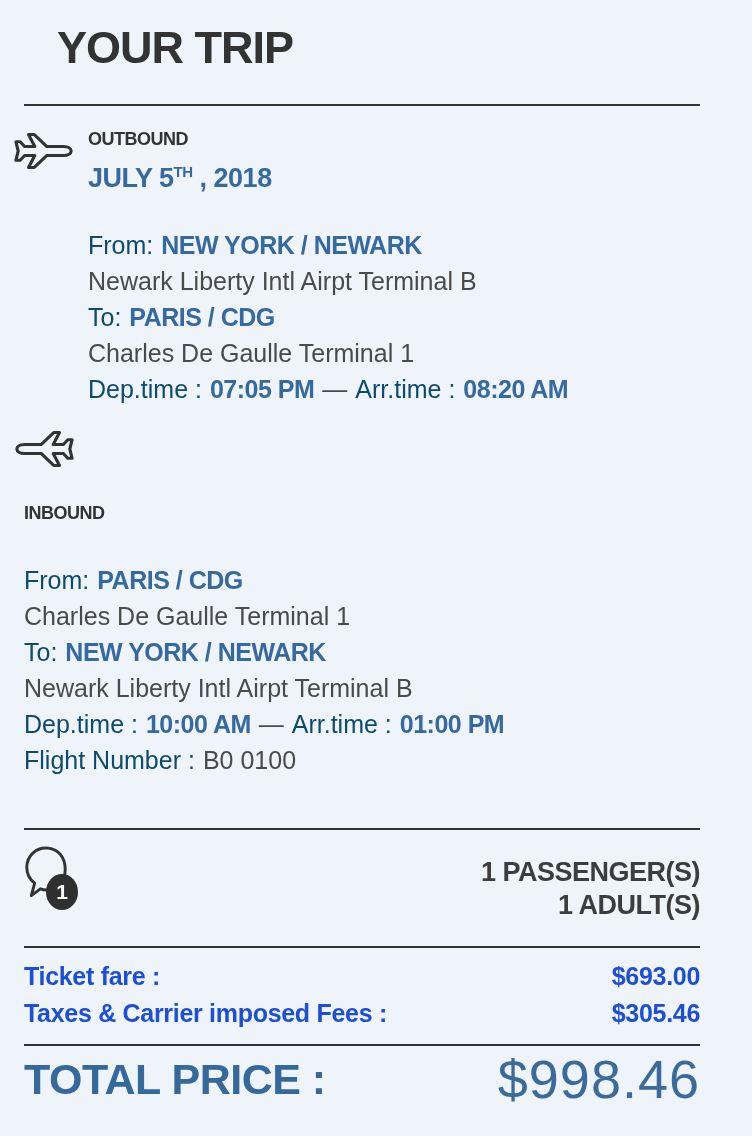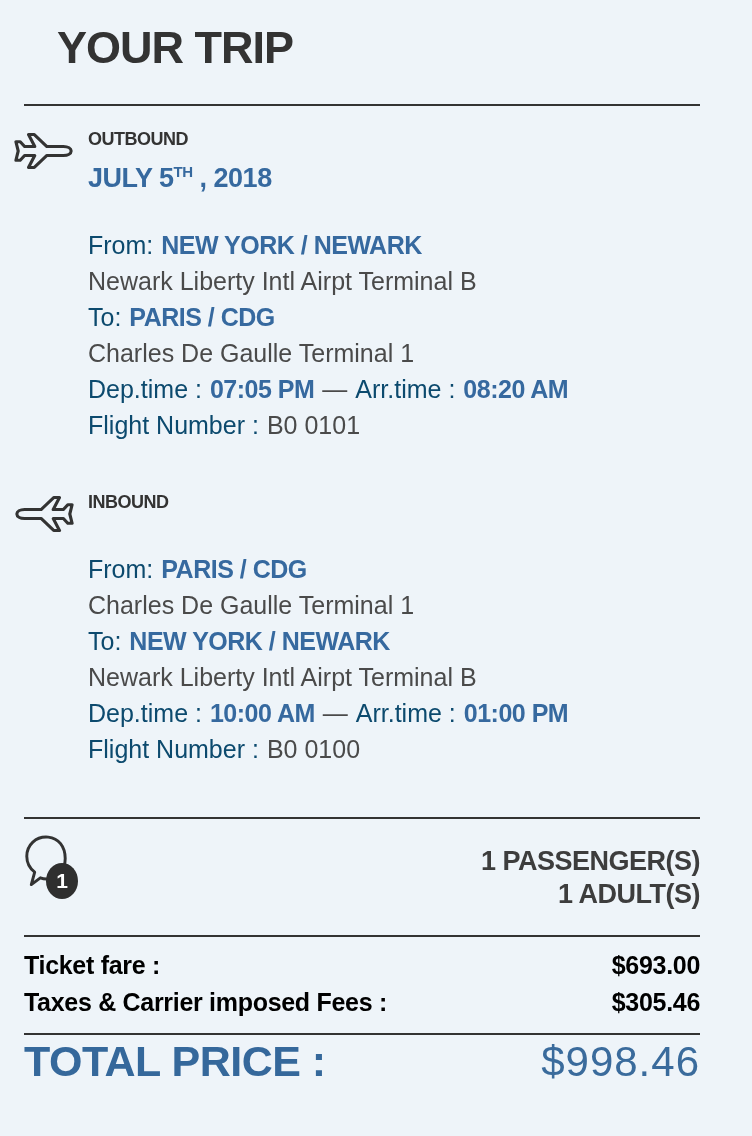--- a/index.html
+++ b/index.html
@@ -19,21 +19,21 @@
   }
 
   .rule { height: 2px; background: #333333; border: 0; }
   .rule-1 { margin-top: 30px; }
   .rule-2 { margin-top: 50px; }
   .rule-3 { margin-top: 24px; }
   .rule-4 { margin-top: 12px; }
 
   
   .leg { display: flex; margin-top: 18px; }
-  .leg-2 { margin-top: 44px; }
+  .leg-2 { margin-top: 15px; flex-direction: column; }
   .leg-icon-col { width: 76px; flex: 0 0 76px; padding-top: 4px; margin-left: -12px; }
   .plane-icon svg { display: block; }
   .plane-icon.mirrored svg { transform: scaleX(-1); }
   .leg-heading {
     font-size: 18px; font-weight: bold; color: #333333;
     line-height: 30px; letter-spacing: -0.5px;
   }
   .leg-date {
     font-size: 27px; font-weight: bold; color: #36699f;
     line-height: 30px; margin-top: 3px; letter-spacing: -0.5px;
@@ -52,26 +52,26 @@
     position: absolute; left: 26px; top: 30px;
     width: 32px; height: 36px; border-radius: 50%;
     background: #2f2f2f; color: #ffffff;
     font-size: 21px; font-weight: bold;
     display: flex; align-items: center; justify-content: center;
   }
   .passenger-lines { text-align: right; font-size: 27px; font-weight: bold; color: #3d3d3d; line-height: 33px; letter-spacing: -0.5px; padding-top: 12px; }
 
   
   .fares { margin-top: 10px; }
-  .fare-row { display: flex; justify-content: space-between; font-size: 25px; font-weight: bold; color: #000000; line-height: 37px; letter-spacing: -0.3px; }
+  .fare-row { display: flex; justify-content: space-between; font-size: 25px; font-weight: bold; color: #1d4ed8; line-height: 37px; letter-spacing: -0.3px; }
 
   
   .total-row { display: flex; justify-content: space-between; align-items: center; margin-top: 2px; }
   .total-label { font-size: 43px; font-weight: bold; color: #35689b; letter-spacing: -0.5px; }
-  .total-value { font-size: 42px; font-weight: 200; color: #3a6b9c; letter-spacing: 1px; }
+  .total-value { font-size: 54px; font-weight: 200; color: #3a6b9c; letter-spacing: 1px; }
 </style>
 </head>
 <body>
 
 <div class="page">
 
   <h1 class="page-title">YOUR TRIP</h1>
 
   <div class="rule rule-1"></div>
 
@@ -85,21 +85,20 @@
     </div>
     <div class="leg-body">
       <div class="leg-heading">OUTBOUND</div>
       <div class="leg-date"><span>JULY 5</span><sup>TH</sup><span> , 2018</span></div>
       <div class="leg-details">
         <div class="line"><span class="lbl">From:</span><span class="city">NEW YORK / NEWARK</span></div>
         <div class="line">Newark Liberty Intl Airpt Terminal B</div>
         <div class="line"><span class="lbl">To:</span><span class="city">PARIS / CDG</span></div>
         <div class="line">Charles De Gaulle Terminal 1</div>
         <div class="line"><span class="lbl">Dep.time :</span><span class="time">07:05 PM</span><span class="dash">—</span><span class="lbl">Arr.time :</span><span class="time">08:20 AM</span></div>
-        <div class="line"><span class="lbl">Flight Number :</span><span>B0 0101</span></div>
       </div>
     </div>
   </section>
 
   <section class="leg leg-2">
     <div class="leg-icon-col">
       <span class="plane-icon mirrored">
         <svg width="64" height="46" viewBox="0 0 66 46" fill="none" stroke="#333333" stroke-width="3.2" stroke-linejoin="round" stroke-linecap="round">
           <path d="M61 23c0-2.6-3.2-4.6-8-4.6H36L23 6h-6l6.5 12.4H13l-4.5-5H4l2.4 9.6L4 32.6h4.5l4.5-5h10.5L17 40h6l13-12.4h17c4.8 0 8-2 8-4.6z"></path>
         </svg>

